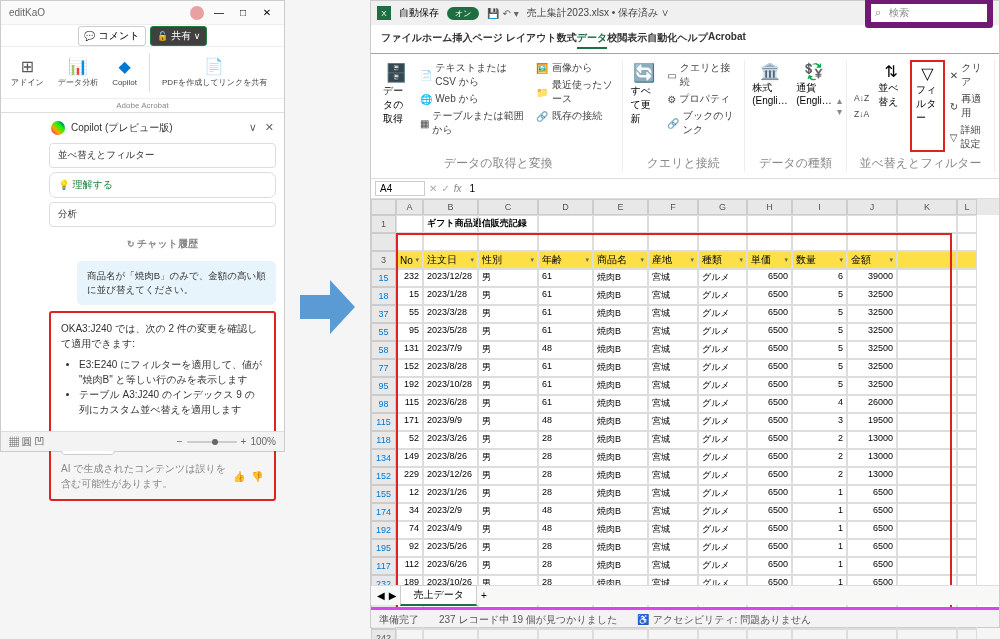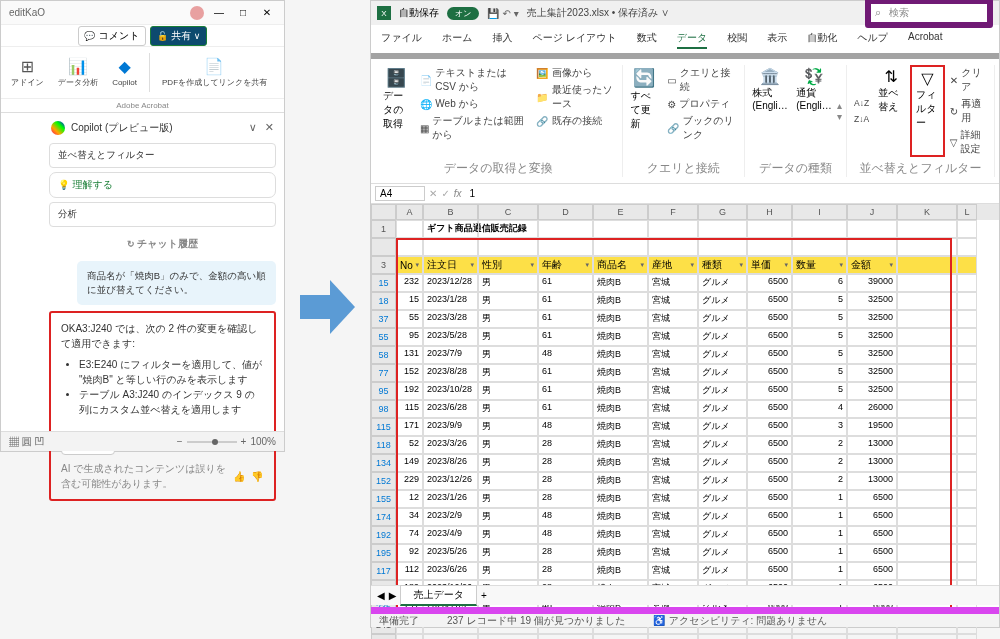--- a/index.html
+++ b/index.html
@@ -7,21 +7,21 @@
 
 
 .left-panel { position: absolute; left: 0; top: 0; width: 285px; height: 452px; background: #fff; border: 1px solid #ccc; }
 .left-titlebar { height: 24px; display: flex; align-items: center; justify-content: space-between; padding: 0 8px; background: #fafafa; border-bottom: 1px solid #eee; }
 .titlebar-text { font-size: 10px; color: #666; }
 .avatar { width: 14px; height: 14px; border-radius: 50%; background: #e8a0a0; }
 .titlebar-right { display: flex; gap: 6px; align-items: center; }
 .win-btn { width: 18px; height: 14px; display: flex; align-items: center; justify-content: center; font-size: 10px; cursor: pointer; }
 .left-toolbar { height: 22px; display: flex; justify-content: center; align-items: center; gap: 4px; padding: 0 6px; border-bottom: 1px solid #eee; }
 .tb-btn { padding: 2px 6px; font-size: 9px; border: 1px solid #ccc; border-radius: 3px; cursor: pointer; }
-.tb-btn.green { background: #0c4a6e; color: #fff; border-color: #1a7f37; }
+.tb-btn.green { background: #404040; color: #fff; border-color: #1a7f37; }
 
 .ribbon-mini { display: flex; gap: 2px; padding: 6px 4px; border-bottom: 1px solid #eee; }
 .ribbon-item { display: flex; flex-direction: column; align-items: center; padding: 4px 6px; cursor: pointer; }
 .ribbon-icon { font-size: 16px; color: #555; margin-bottom: 2px; }
 .ribbon-icon.blue { color: #0078d4; }
 .ribbon-label { font-size: 8px; color: #444; text-align: center; line-height: 1.2; }
 .ribbon-group-label { text-align: center; font-size: 8px; color: #888; padding: 2px 0; border-bottom: 1px solid #ddd; }
 
 .copilot-pane { padding: 0; margin-left: 40px; }
 .copilot-header { display: flex; align-items: center; justify-content: space-between; padding: 8px 10px; }
@@ -52,21 +52,21 @@
 
 
 .right-panel { position: absolute; left: 370px; top: 0; width: 630px; height: 628px; background: #fff; border: 1px solid #ccc; }
 .r-titlebar { height: 24px; background: #f0f0f0; display: flex; align-items: center; padding: 0 6px; gap: 8px; }
 .excel-icon { width: 14px; height: 14px; background: #1d6f42; color: #fff; font-size: 8px; display: flex; align-items: center; justify-content: center; }
 .autosave-pill { background: #1d6f42; color: #fff; padding: 1px 8px; border-radius: 8px; font-size: 8px; }
 .r-title-text { font-size: 10px; color: #444; }
 .search-box { margin-left: auto; background: #fff; border: 6px solid #701a75; padding: 2px 20px 2px 18px; font-size: 10px; color: #888; border-radius: 3px; width: 128px; position: relative; }
 .search-box::before { content: '⌕'; position: absolute; left: 4px; font-size: 11px; }
 
-.r-tabs { display: flex; gap: 20px; padding: 4px 10px; font-size: 10px; background: #fff; border-bottom: 6px solid #a3a3a3; }
+.r-tabs { display: flex; gap: 0; padding: 4px 10px; font-size: 10px; background: #fff; border-bottom: 1px solid #a3a3a3; font-weight: bold; }
 .r-tab { cursor: pointer; color: #333; padding: 2px 0; }
 .r-tab.active { color: #1d6f42; border-bottom: 2px solid #1d6f42; }
 
 .r-ribbon { display: flex; padding: 6px 4px; border-bottom: 1px solid #ddd; }
 .r-ribbon-group { display: flex; flex-direction: column; border-right: 1px solid #eee; padding: 0 4px; }
 .r-ribbon-row { display: flex; gap: 2px; flex: 1; }
 .r-ribbon-btn { display: flex; flex-direction: column; align-items: center; padding: 2px 4px; font-size: 8px; cursor: pointer; }
 .r-ribbon-btn.big { width: 42px; }
 .r-ribbon-small { display: flex; align-items: center; gap: 3px; font-size: 8.5px; padding: 1px 3px; cursor: pointer; color: #444; }
 .r-ribbon-small .ic { font-size: 10px; }
@@ -94,21 +94,21 @@
 .cell { border: 1px solid #ddd; font-size: 9px; padding: 1px 3px; overflow: hidden; white-space: nowrap; }
 .title-row { font-weight: bold; font-size: 10px; }
 .header-row .cell { background: #fde047; font-weight: normal; display: flex; align-items: center; justify-content: space-between; }
 .filter-ic { font-size: 7px; color: #666; }
 .num { text-align: right; }
 .red-box { border: 2px solid #d22; position: absolute; pointer-events: none; }
 
 .sheet-tabs { position: absolute; bottom: 22px; left: 0; right: 0; height: 20px; display: flex; align-items: center; padding: 0 6px; gap: 4px; border-top: 1px solid #ddd; background: #f8f8f8; font-size: 9px; }
 .sheet-tab { padding: 2px 12px; background: #fff; border: 1px solid #ccc; border-bottom: none; cursor: pointer; }
 .sheet-tab.active { border-bottom: 2px solid #1d6f42; }
-.r-statusbar { position: absolute; bottom: 0; left: 0; right: 0; height: 20px; background: #f3f3f3; border-top: 7px solid #d946ef; display: flex; align-items: flex-start; padding: 0 8px; font-size: 8.5px; color: #555; gap: 28px; }
+.r-statusbar { position: absolute; bottom: 0; left: 0; right: 0; height: 20px; background: #f3f3f3; border-top: 3px solid #d946ef; display: flex; align-items: flex-end; padding: 0 8px; font-size: 8.5px; color: #555; gap: 20px; }
 </style>
 </head>
 <body>
 
 <div class="left-panel">
   <div class="left-titlebar">
     <span class="titlebar-text">editKaO</span>
     <div class="titlebar-right">
       <div class="avatar"></div>
       <span class="win-btn">—</span>

